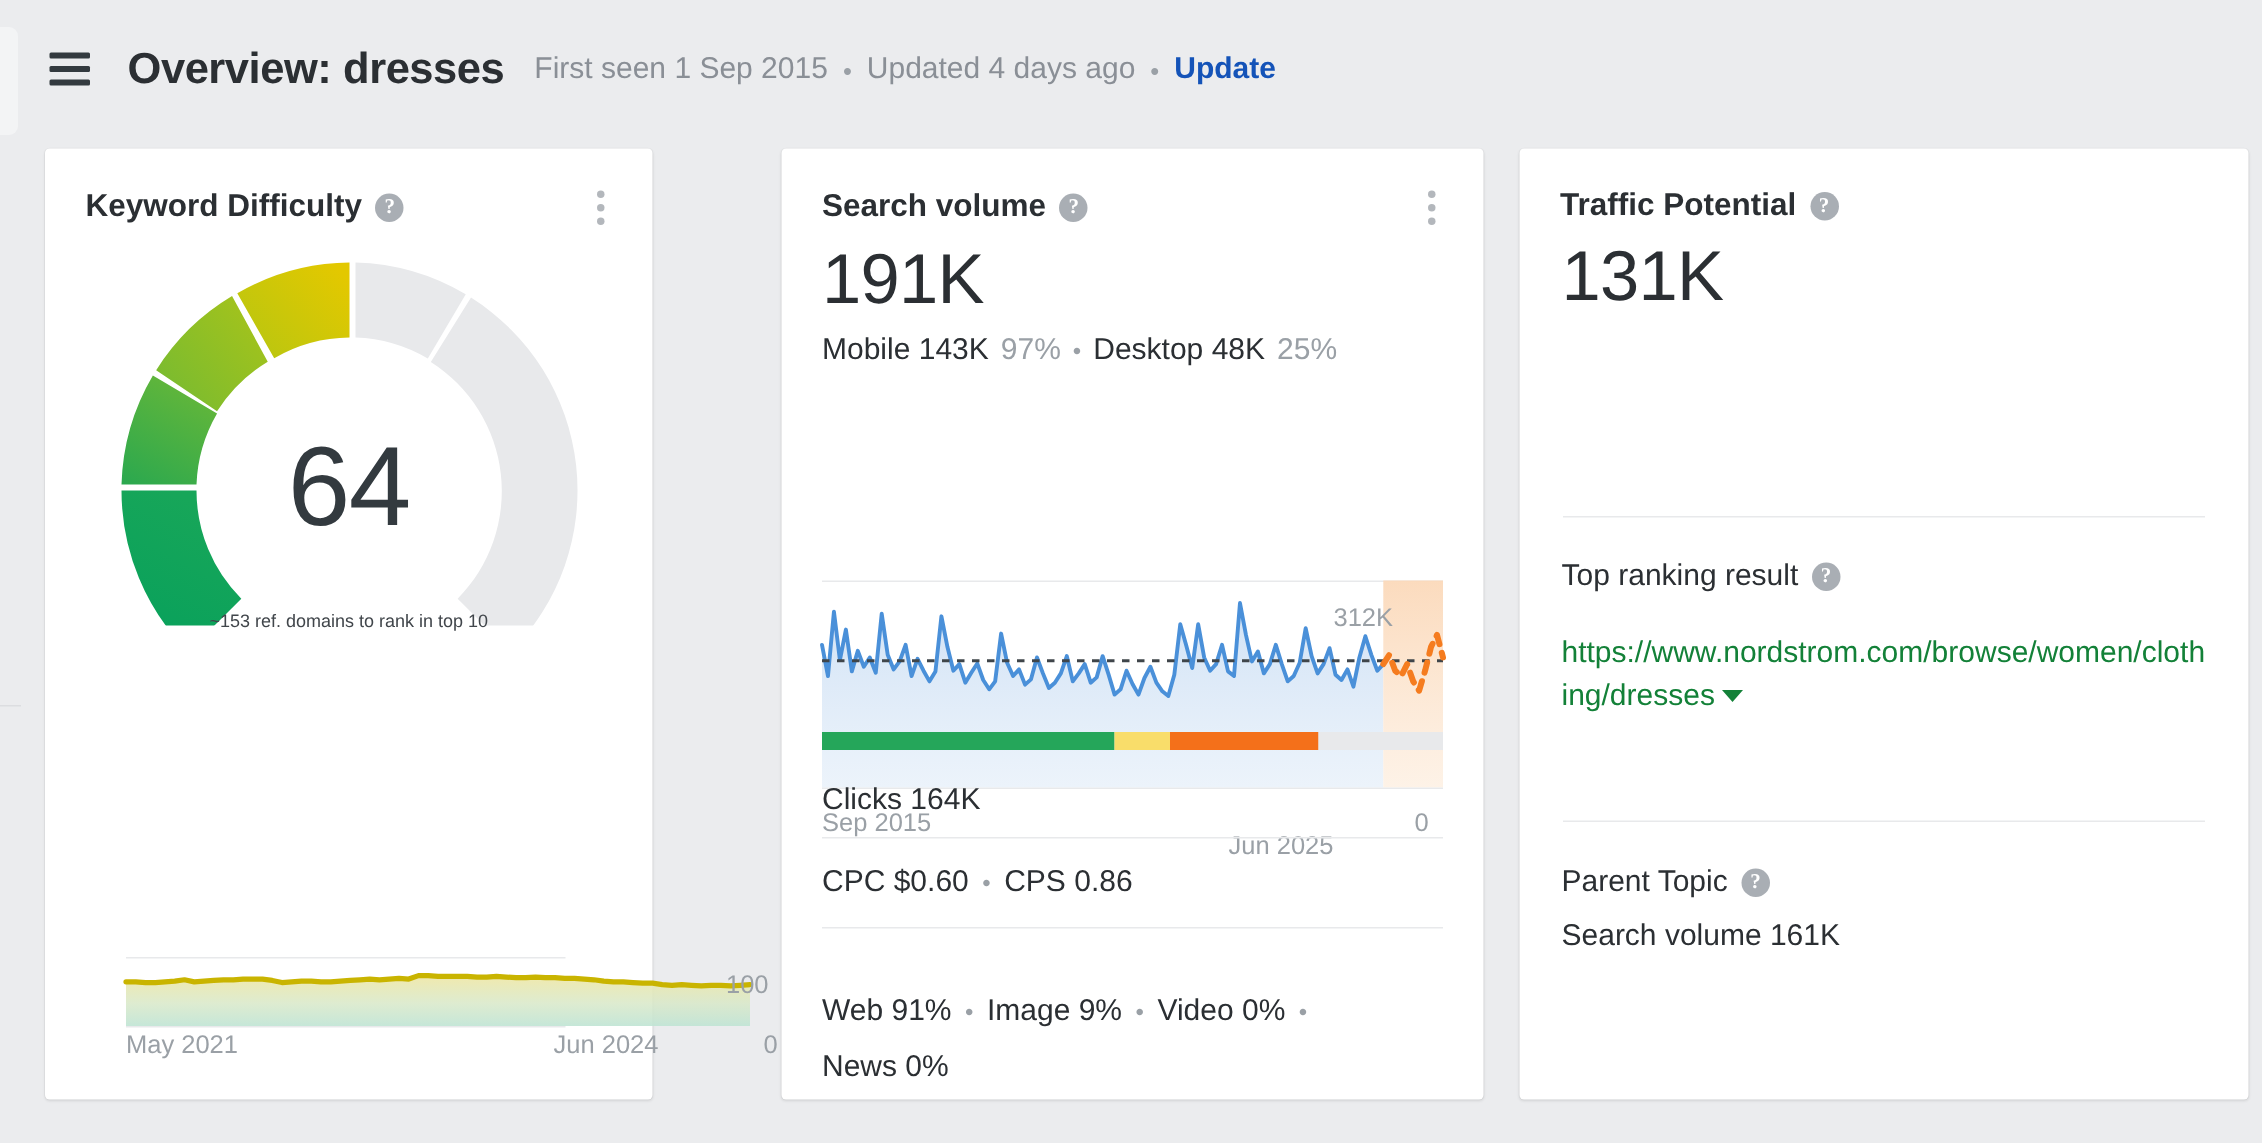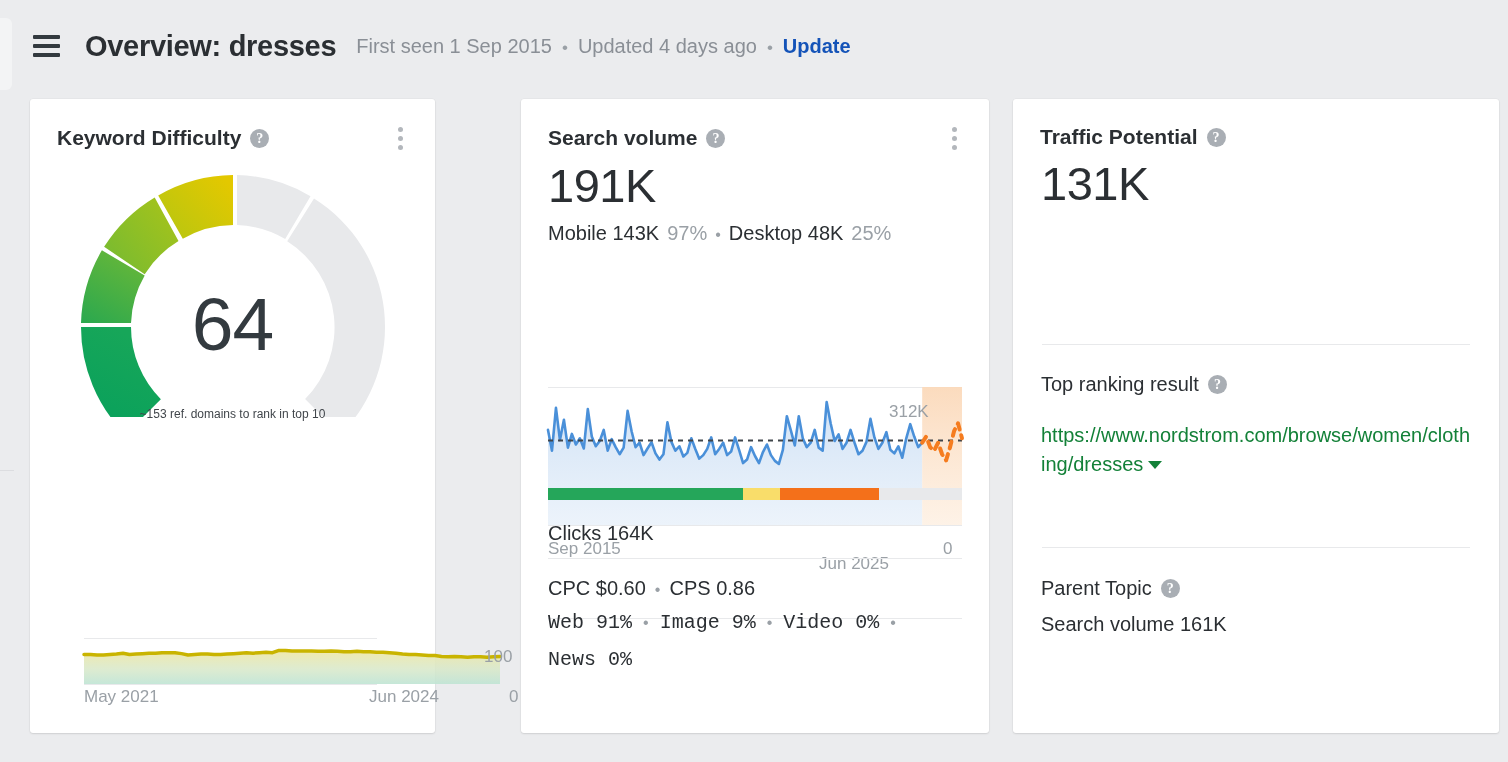--- a/index.html
+++ b/index.html
@@ -315,21 +315,21 @@
   <div class="divider" style="position:absolute; left:27px; right:27px; top:459px;"></div>
 
   <div class="row-line" style="position:absolute; left:27px; right:27px; top:478px;">
     <span>CPC $0.60</span>
     <span class="dot">•</span>
     <span>CPS 0.86</span>
   </div>
 
   <div class="divider" style="position:absolute; left:27px; right:27px; top:519px;"></div>
 
-  <div class="row-line" style="position:absolute; left:27px; right:38px; top:512px; row-gap:14px;font-family:Liberation Mono, monospace;">
+  <div class="row-line" style="position:absolute; left:27px; right:38px; top:564px; row-gap:14px;">
     <span>Web 91%</span>
     <span class="dot">•</span>
     <span>Image 9%</span>
     <span class="dot">•</span>
     <span>Video 0%</span>
     <span class="dot">•</span>
     <span>News 0%</span>
   </div>
 </div>
 

